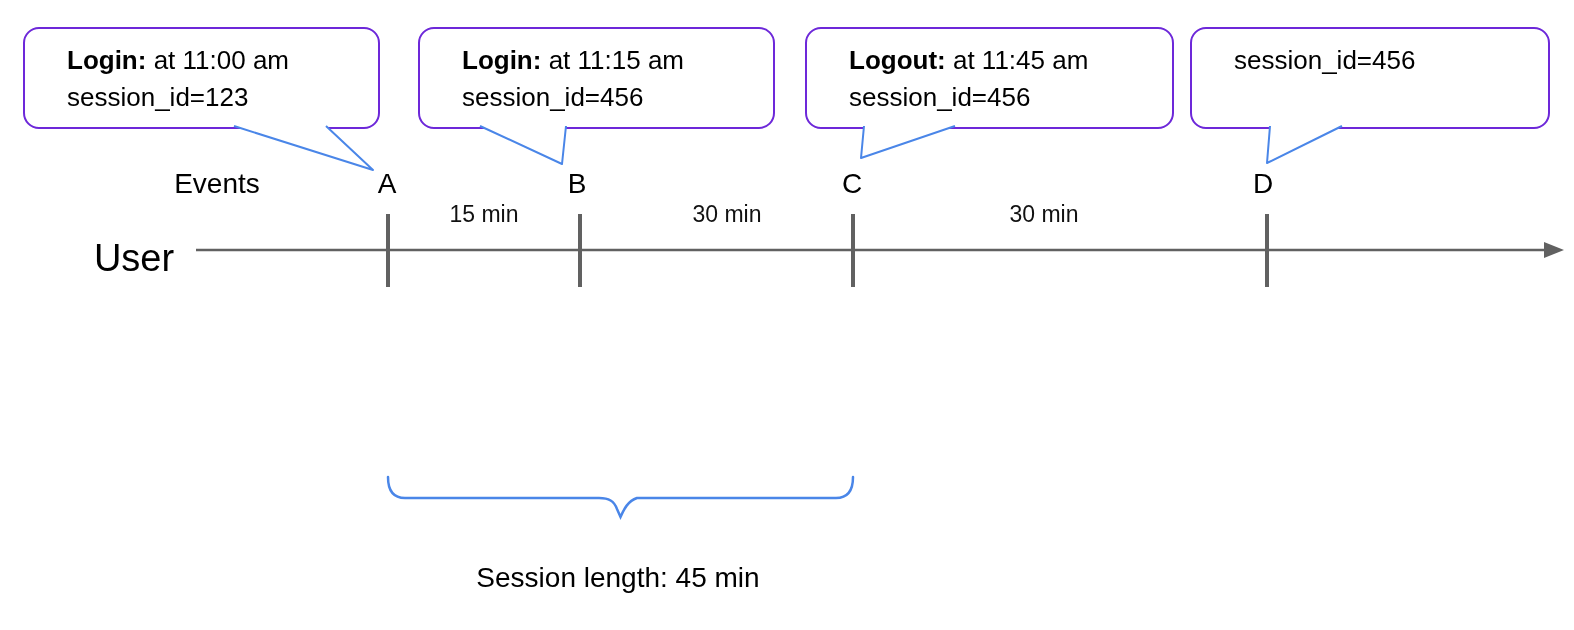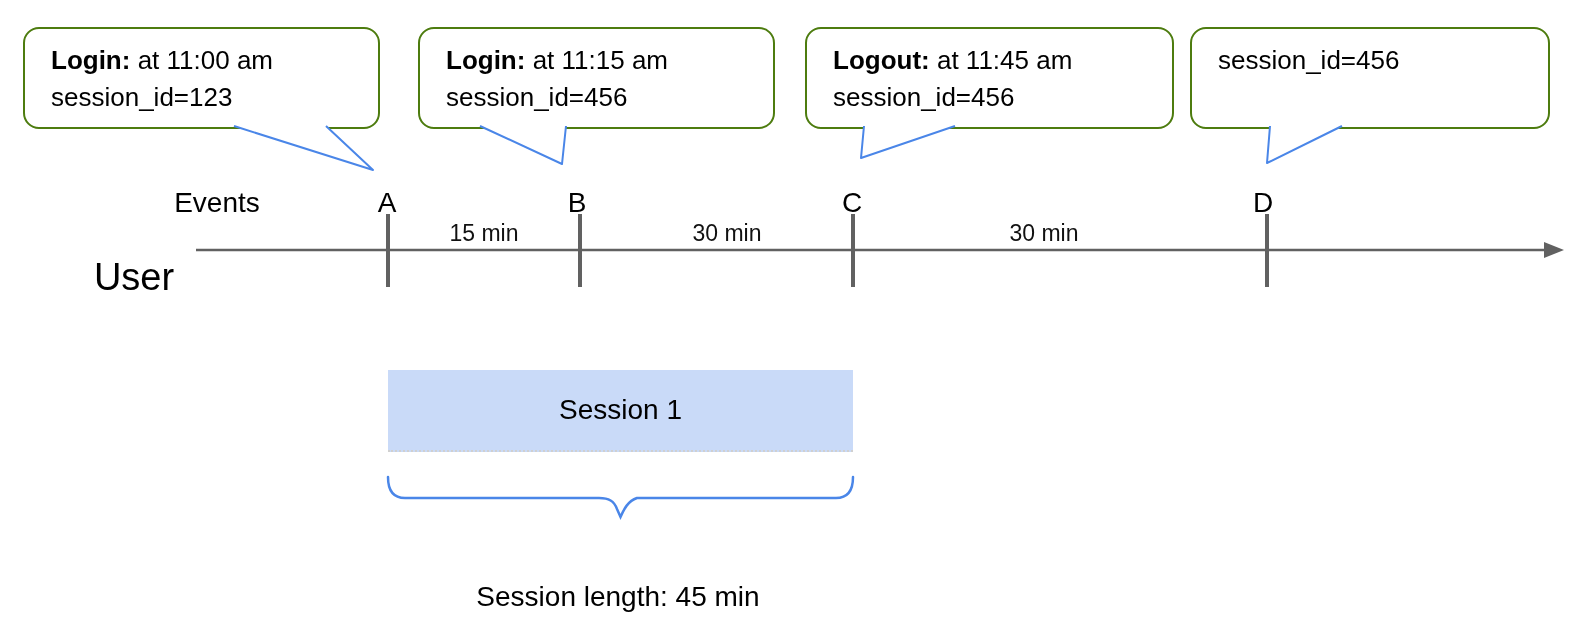--- a/index.html
+++ b/index.html
@@ -2,26 +2,26 @@
 <html><head>
 <meta charset="utf-8">
 <style>
   html,body{margin:0;padding:0;background:#ffffff;}
   #stage{
     position:relative;width:1574px;height:630px;background:#ffffff;
     font-family:"Liberation Sans", sans-serif;color:#000;overflow:hidden;
   }
   .callout{
     position:absolute;top:27px;height:102px;background:#fff;
-    border:2px solid #4d7c0f;border-radius:16px;box-sizing:border-box;
-    font-size:26px;line-height:37px;padding:13px 10px 0 26px;white-space:nowrap;
+    border:2px solid #6d28d9;border-radius:16px;box-sizing:border-box;
+    font-size:26px;line-height:37px;padding:13px 10px 0 42px;white-space:nowrap;
   }
   .callout b{font-weight:bold;}
   svg.overlay{position:absolute;left:0;top:0;width:1574px;height:630px;}
-  .lbl{position:absolute;transform:translateX(-50%);white-space:nowrap;margin-top:19px;}
+  .lbl{position:absolute;transform:translateX(-50%);white-space:nowrap;}
   .letter{font-size:28px;top:168px;}
   .interval{font-size:23px;top:201px;color:#111;}
   .events-lbl{font-size:28px;top:168px;}
   .user-lbl{font-size:38px;top:237px;}
   .session-box{
     position:absolute;left:388px;top:370px;width:465px;height:82px;
     background:#c9daf8;border-bottom:2px dotted #d0d0d0;box-sizing:border-box;
     display:flex;align-items:center;justify-content:center;font-size:28px;
   }
   .session-length{font-size:28px;top:562px;}
@@ -40,23 +40,20 @@
     <div>session_id=456</div>
   </div>
   <div class="callout" style="left:805px;width:369px;">
     <div><b>Logout:</b><span> at 11:45 am</span></div>
     <div>session_id=456</div>
   </div>
   <div class="callout" style="left:1190px;width:360px;">
     <div>session_id=456</div>
   </div>
 
-  <div class="session-box">
-    <span>Session 1</span>
-  </div>
 
   <svg class="overlay" viewBox="0 0 1574 630">
 
     <path d="M 234 126 L 373 170 L 326 126" fill="#ffffff" stroke="#4a86e8" stroke-width="2" stroke-linejoin="round"></path>
     <path d="M 480 126 L 562 164 L 566 126" fill="#ffffff" stroke="#4a86e8" stroke-width="2" stroke-linejoin="round"></path>
     <path d="M 864 126 L 861 158 L 955 126" fill="#ffffff" stroke="#4a86e8" stroke-width="2" stroke-linejoin="round"></path>
     <path d="M 1270 126 L 1267 163 L 1342 126" fill="#ffffff" stroke="#4a86e8" stroke-width="2" stroke-linejoin="round"></path>
 
     <line x1="196" y1="250" x2="1546" y2="250" stroke="#616161" stroke-width="2.5"></line>
     <polygon points="1544,242 1544,258 1564,250" fill="#616161"></polygon>

